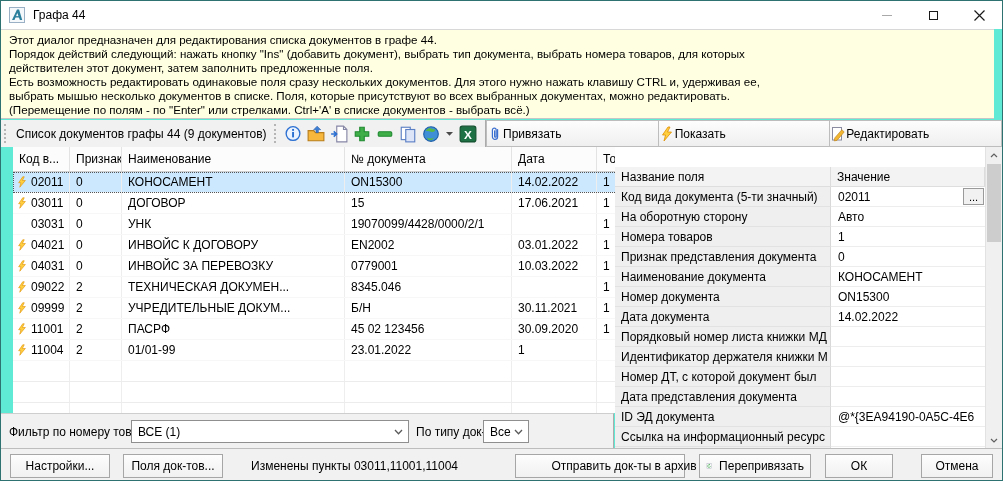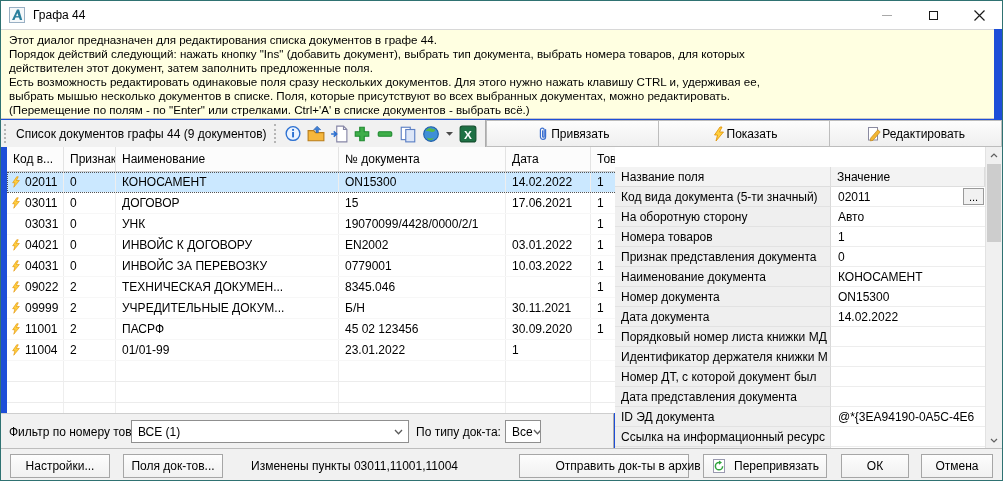--- a/index.html
+++ b/index.html
@@ -1,17 +1,17 @@
 <!DOCTYPE html>
 <html><head>
 <meta charset="utf-8">
 <style>
   html,body{margin:0;padding:0;background:#d8d8d8;}
   *{box-sizing:border-box;}
-  .window{position:relative;width:1003px;height:481px;background:#1d4ed8;border:1px solid #2f7272;
+  .window{position:relative;width:1003px;height:481px;background:#5eead4;border:1px solid #2f7272;
           font-family:"Liberation Sans",sans-serif;color:#000;overflow:hidden;padding-left:29px;}
   
   .titlebar{position:absolute;left:0;top:0;right:0;height:28px;background:#fff;display:flex;align-items:center;}
   .app-icon{width:16px;height:16px;margin-left:8px;flex:0 0 auto;}
   .title-text{margin-left:8px;font-size:12px;white-space:nowrap;}
   .caption-buttons{margin-left:auto;display:flex;height:100%;}
   .cap-btn{width:46px;height:100%;display:flex;align-items:center;justify-content:center;}
   .min-glyph{width:10px;height:1px;background:#a9a9a9;}
   .max-glyph{width:9px;height:9px;border:1px solid #1a1a1a;}
   
@@ -20,26 +20,26 @@
   .info div{white-space:nowrap;overflow:hidden;}
   
   .toolband{position:absolute;left:0;top:119px;right:0;height:27px;background:#f1f1f1;display:flex;}
   .tool-left{width:485px;display:flex;align-items:center;border-right:1px solid #ababab;}
   .grip{width:3px;height:19px;border-left:2px dotted #b5b5b5;margin:0 5px 0 3px;}
   .tool-label{font-size:12px;padding:0 4px;white-space:nowrap;}
   .tool-icons{display:flex;align-items:center;gap:5px;margin-left:2px;}
   .ticon{width:18px;height:18px;display:block;}
   .ddarrow{width:9px;height:6px;display:block;}
   .tool-right{flex:1;display:flex;background:#f1f1f1;}
-  .seg-btn{flex:1;display:flex;align-items:center;justify-content:center;font-size:12px;
+  .seg-btn{flex:1;display:flex;align-items:center;justify-content:flex-start;font-size:12px;
            background:linear-gradient(#fdfdfd,#efefef);border:1px solid #bdbdbd;margin-left:-1px;}
   .seg-btn:first-child{margin-left:0;}
   .bicon{width:16px;height:16px;display:block;}
   
-  .doc-table{position:absolute;left:6px;top:146px;width:613px;height:266px;background:#fff;
+  .doc-table{position:absolute;left:12px;top:146px;width:613px;height:266px;background:#fff;
              border-right:1px solid #ababab;overflow:hidden;font-size:12px;}
   .doc-header,.doc-row{display:grid;grid-template-columns:57px 52px 223px 167px 85px 1fr;}
   .doc-header{height:25px;background:#fcfcfc;border-bottom:1px solid #cfcfcf;}
   .hcell{display:flex;align-items:center;padding-left:6px;border-right:1px solid #e3e3e3;white-space:nowrap;overflow:hidden;}
   .doc-row{height:21px;border-bottom:1px solid #f7f7f7;}
   .doc-row.empty{border-bottom:1px solid #ececec;}
   .cell{display:flex;align-items:center;padding-left:6px;border-right:1px solid #eeeeee;white-space:nowrap;overflow:hidden;}
   .c-code{padding-left:3px;gap:3px;}
   .flash-svg{width:12px;height:14px;flex:0 0 auto;}
   .doc-row.selected{background:#cbe8ff;outline:1px dotted #555;outline-offset:-1px;}
@@ -69,23 +69,23 @@
   
   .statusbar{position:absolute;left:0;top:447px;right:0;height:34px;background:#f1f1f1;border-top:1px solid #bdbdbd;
              display:flex;align-items:center;padding:0 9px;font-size:12px;}
   .btn{height:24px;background:linear-gradient(#fdfdfd,#f1f1f1);border:1px solid #a6a6a6;display:flex;
        align-items:center;justify-content:center;font-size:12px;font-family:inherit;gap:7px;white-space:nowrap;}
   .btn-settings{width:100px;}
   .btn-fields{width:100px;margin-left:13px;}
   .status-msg{margin-left:28px;white-space:nowrap;}
   .spacer{flex:1;}
   .btn-archive{width:170px;gap:48px;}
-  .btn-rebind{width:124px;margin-left:14px;}
+  .btn-rebind{width:112px;margin-left:14px;}
   .btn-ok{width:68px;margin-left:14px;}
-  .btn-cancel{width:72px;margin-left:12px;}
+  .btn-cancel{width:72px;margin-left:28px;}
 </style>
 </head>
 <body>
 
 <div class="window">
 
   <div class="titlebar">
     <svg class="app-icon" viewBox="0 0 16 16">
       <rect x="0.5" y="0.5" width="15" height="15" fill="#f5f8fa" stroke="#9ab0c4"></rect>
       <path d="M3 13 L8 2.6 h2.1 L13.2 13 h-2.3 L8.3 6 5.5 13z" fill="#2a7f9d"></path>
@@ -354,21 +354,21 @@
 
   <div class="filterbar">
     <span class="flabel" style="left:8px">Фильтр по номеру товара:</span>
     <div class="select" style="left:130px;width:278px">
       <span>ВСЕ (1)</span>
       <svg class="chev" viewBox="0 0 9 6">
           <path d="M1 1 L4.5 4.7 L8 1" fill="none" stroke="#5a5a5a" stroke-width="1.3"></path>
         </svg>
     </div>
     <span class="flabel" style="left:415px">По типу док-та:</span>
-    <div class="select" style="left:504px;width:36px">
+    <div class="select" style="left:482px;width:46px">
       <span>Все</span>
       <svg class="chev" viewBox="0 0 9 6">
           <path d="M1 1 L4.5 4.7 L8 1" fill="none" stroke="#5a5a5a" stroke-width="1.3"></path>
         </svg>
     </div>
   </div>
 
   <div class="fields">
     <div class="f-content">
       <div class="f-header">

